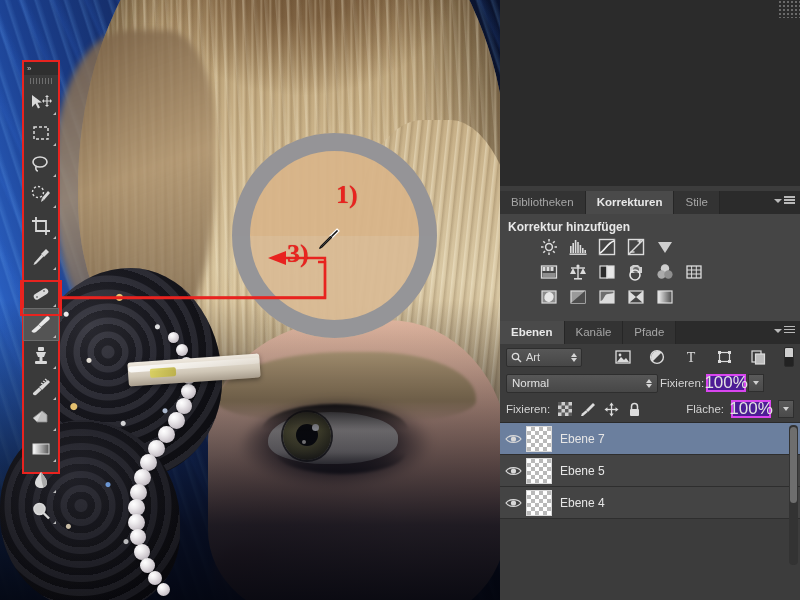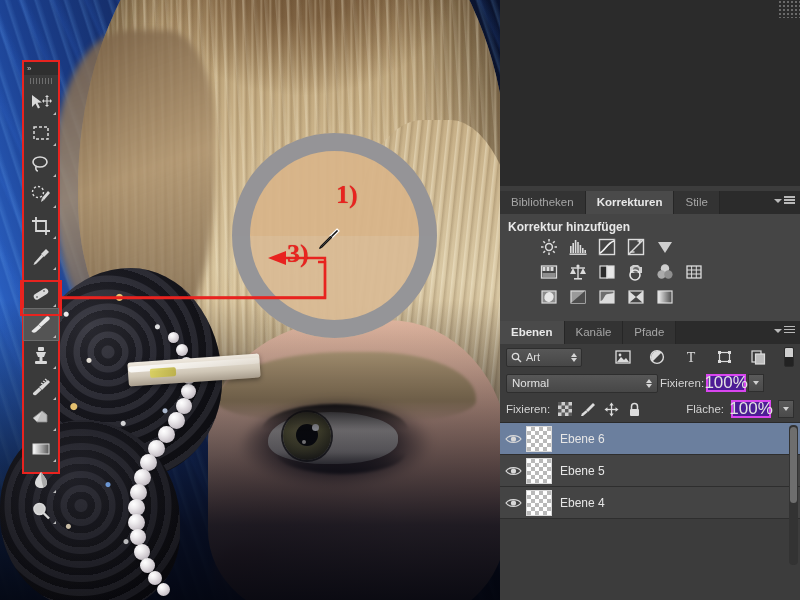--- a/index.html
+++ b/index.html
@@ -929,21 +929,21 @@
 
 
         <div class="layer-row selected">
           <div class="layer-eye">
             <svg width="17" height="12" viewBox="0 0 17 12">
               <path d="M1 6 C4 1.5 13 1.5 16 6 C13 10.5 4 10.5 1 6 Z" fill="none" stroke="#d8d8d8" stroke-width="1.2"></path>
               <circle cx="8.5" cy="6" r="2.6" fill="#d8d8d8"></circle>
             </svg>
           </div>
           <div class="layer-thumb"></div>
-          <span class="layer-name">Ebene 6</span>
+          <span class="layer-name">Ebene 7</span>
         </div>
 
         <div class="layer-row">
           <div class="layer-eye">
             <svg width="17" height="12" viewBox="0 0 17 12">
               <path d="M1 6 C4 1.5 13 1.5 16 6 C13 10.5 4 10.5 1 6 Z" fill="none" stroke="#d8d8d8" stroke-width="1.2"></path>
               <circle cx="8.5" cy="6" r="2.6" fill="#d8d8d8"></circle>
             </svg>
           </div>
           <div class="layer-thumb"></div>

